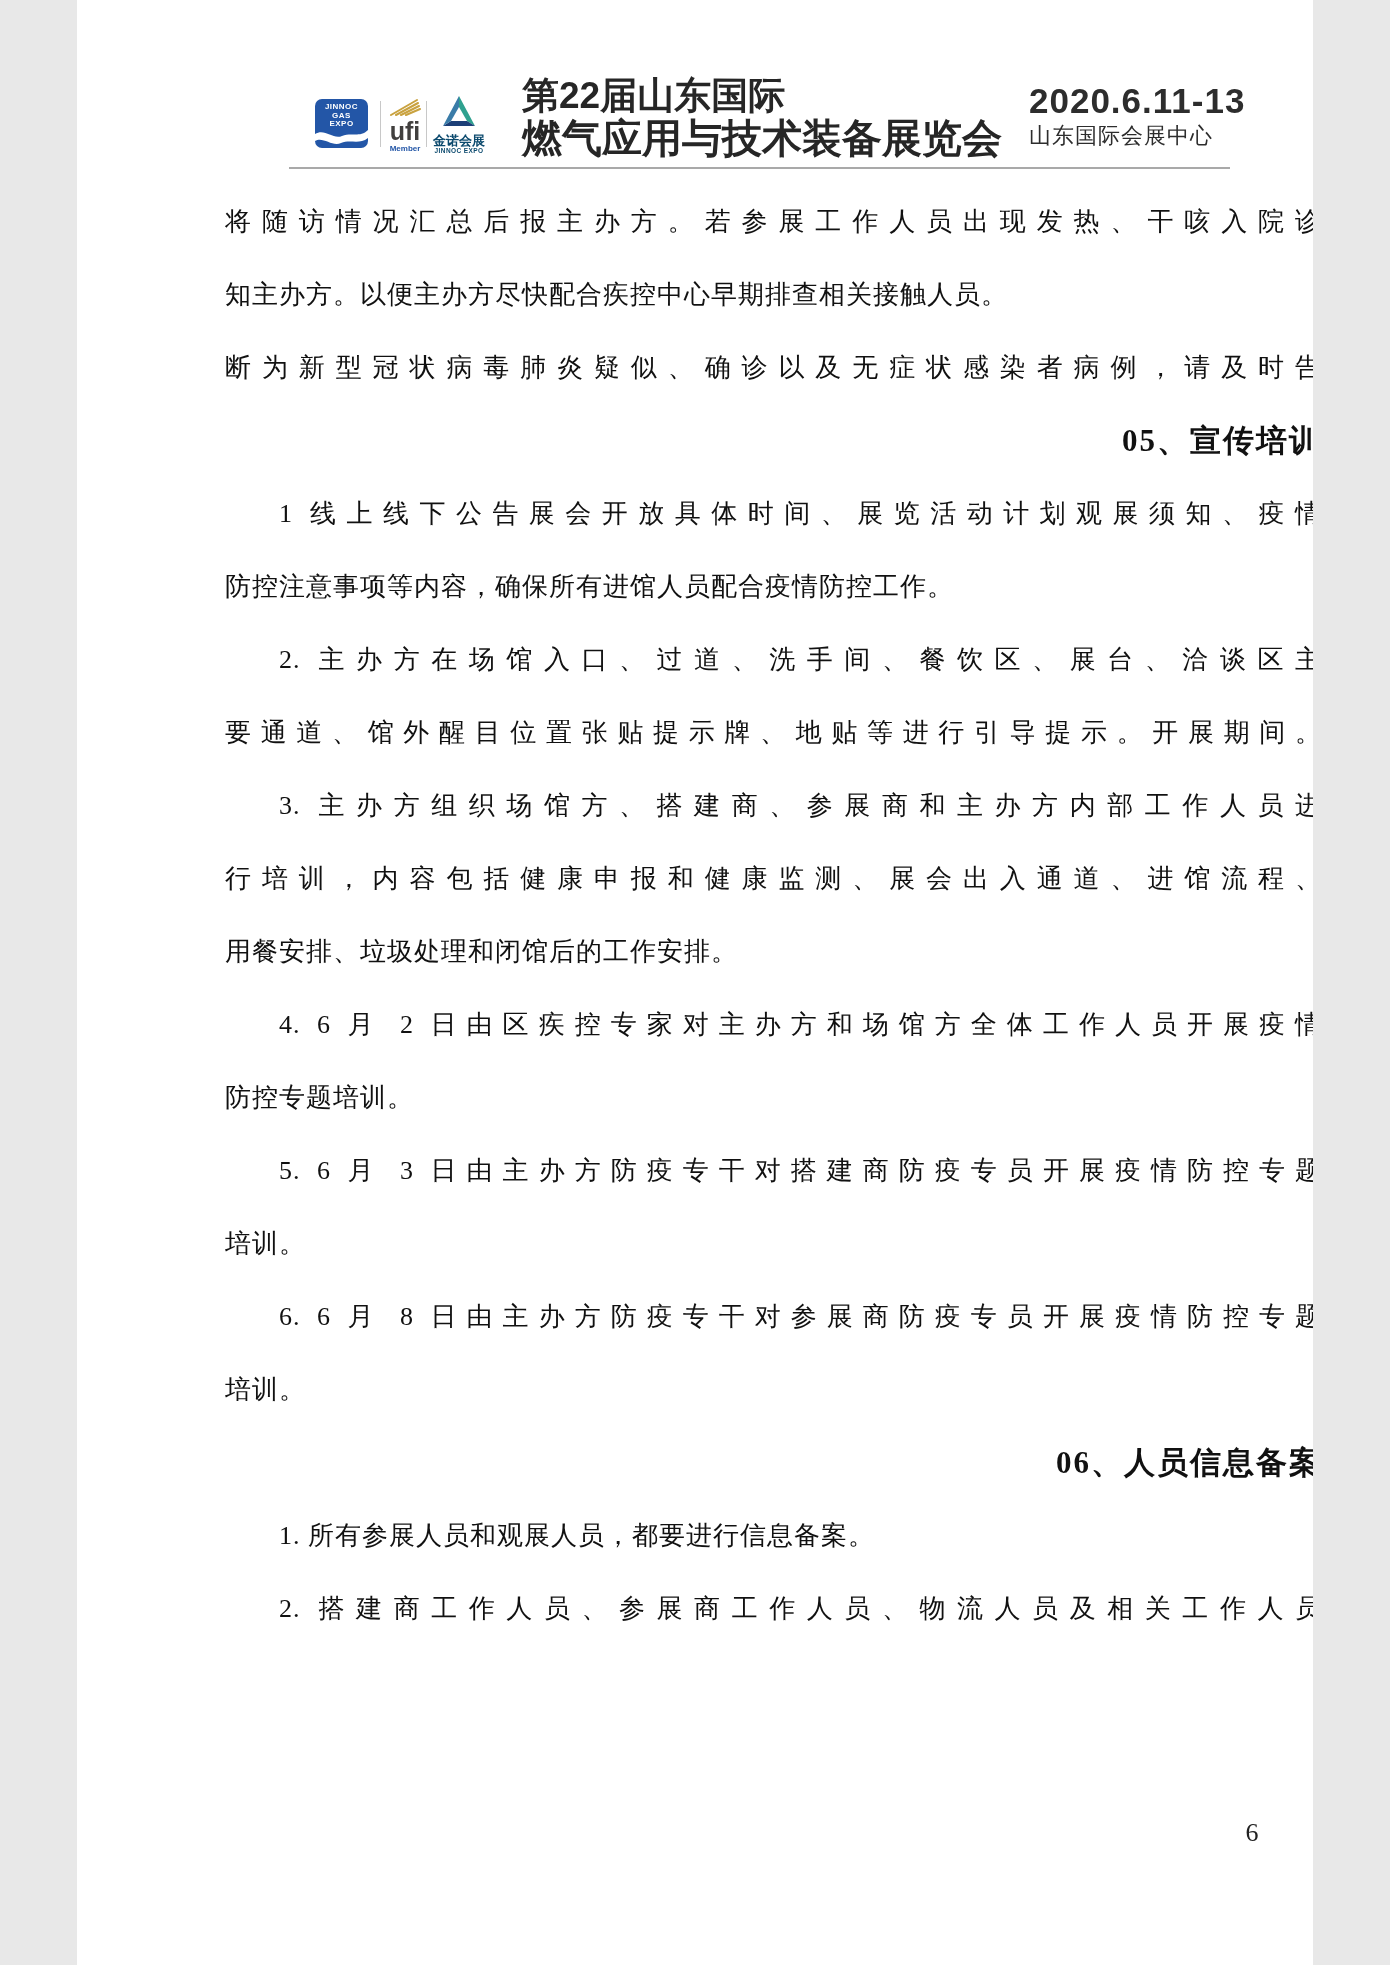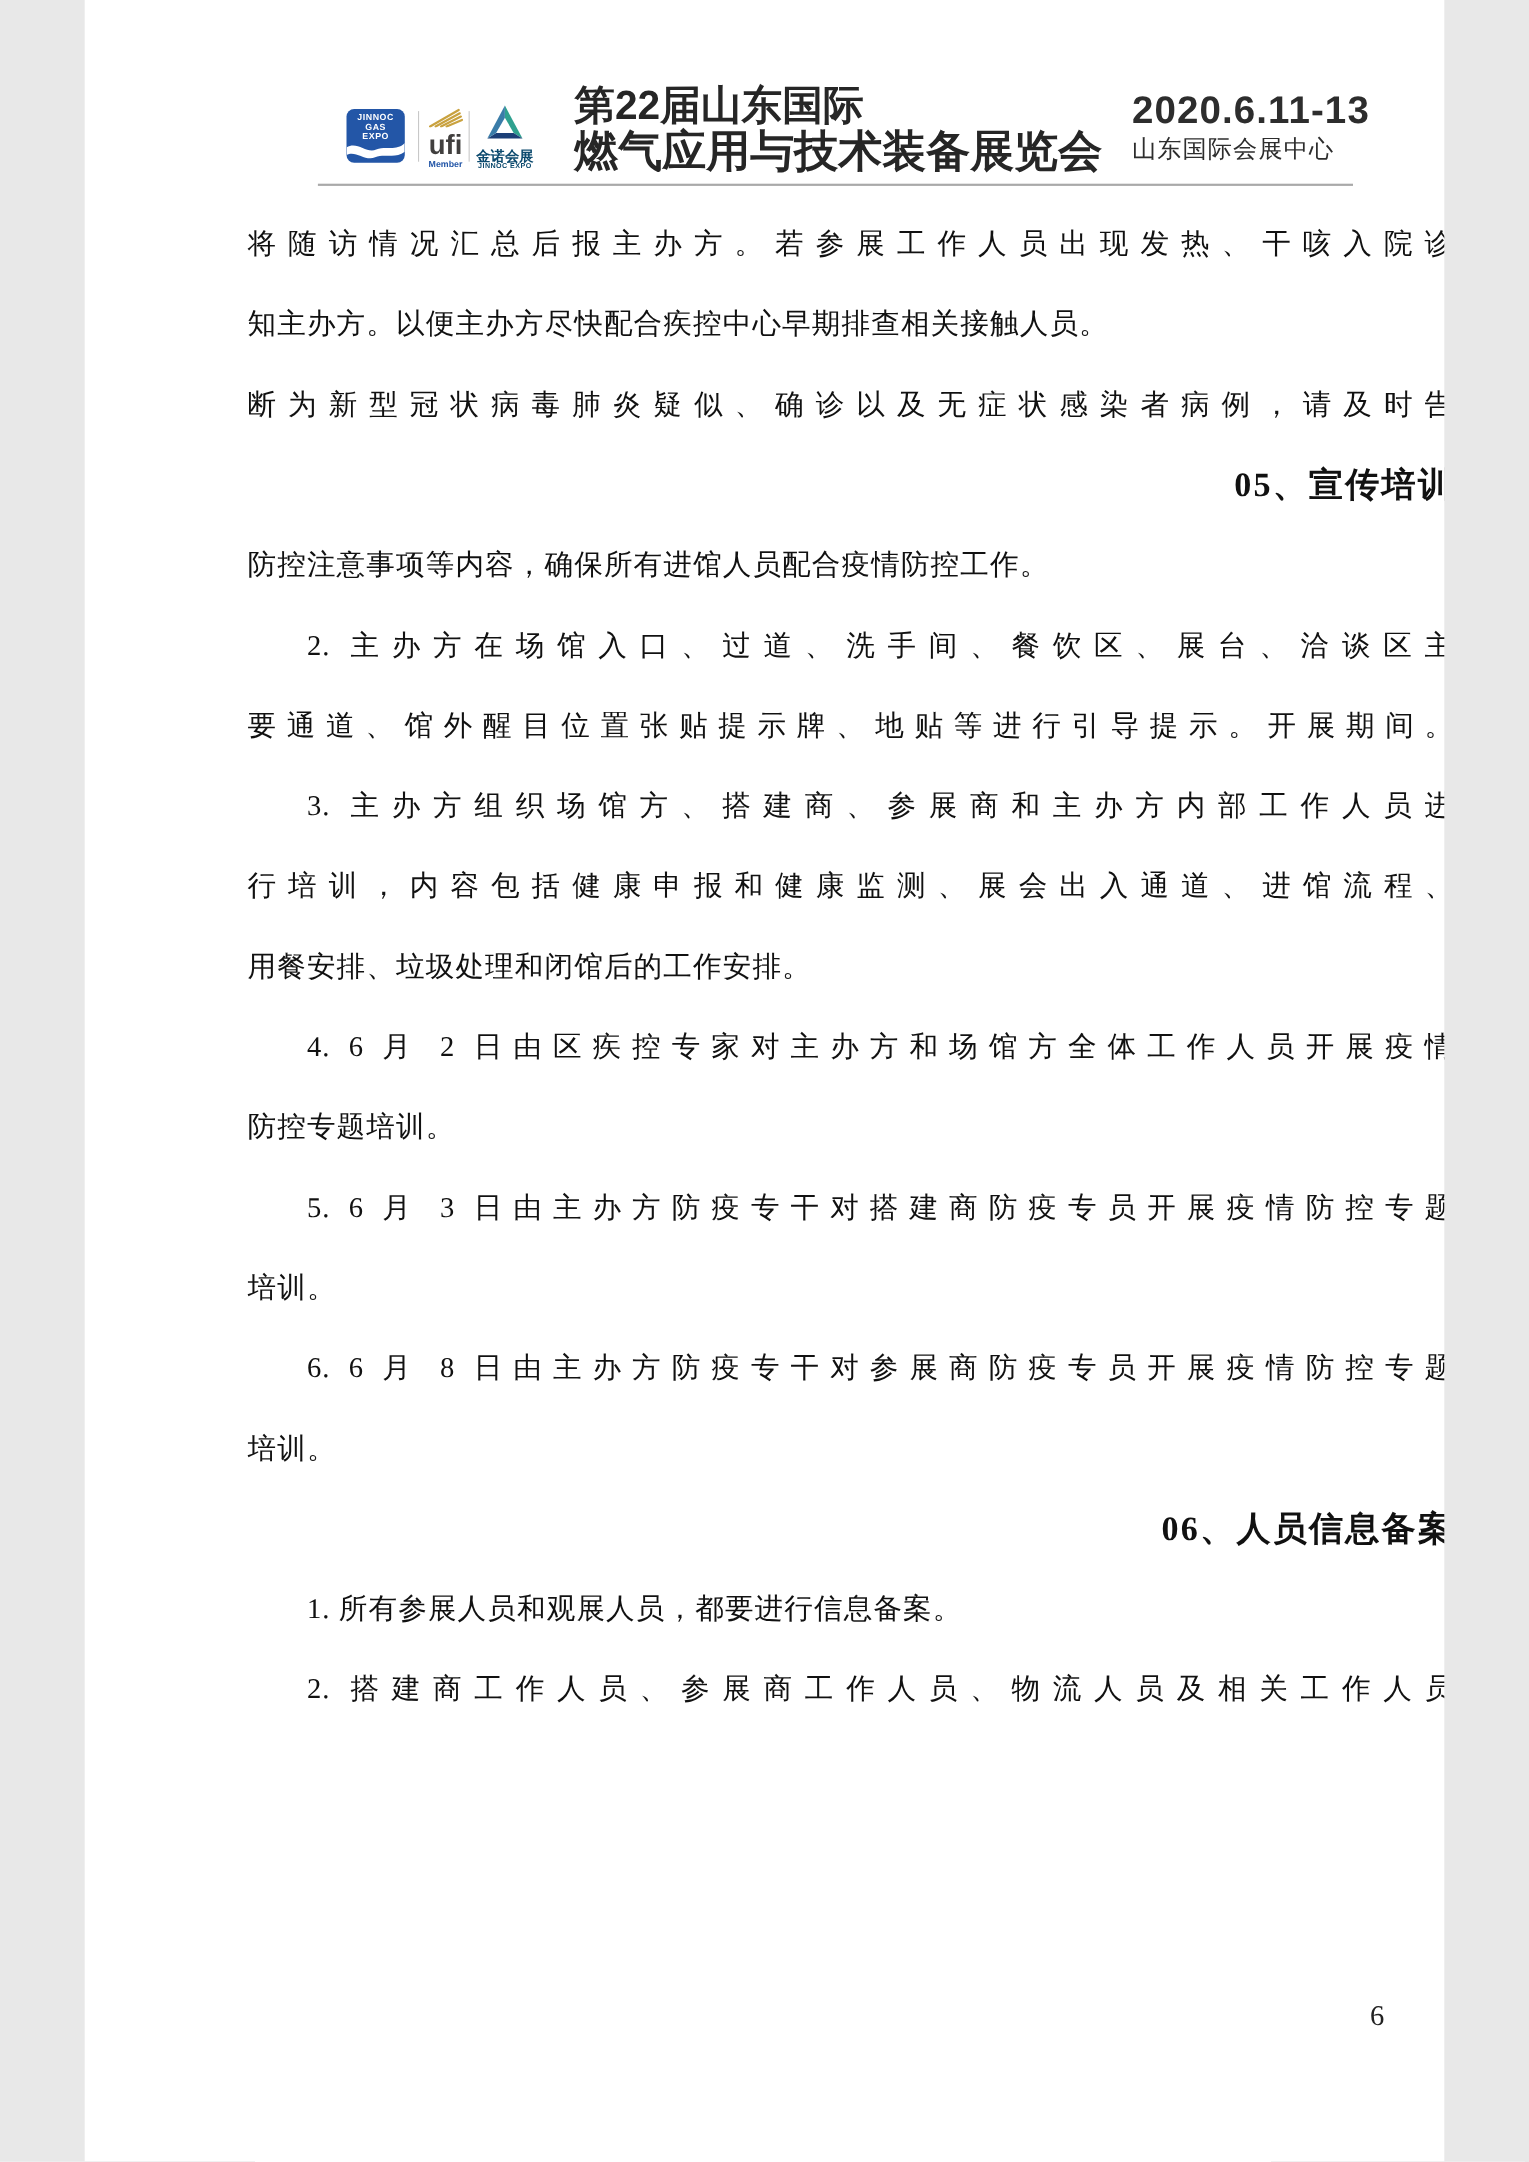--- a/index.html
+++ b/index.html
@@ -124,20 +124,21 @@
     <div class="venue">山东国际会展中心</div>
   </div>
 
   <div class="header-rule"></div>
 
   <div class="content">
     <div class="ln fill">将随访情况汇总后报主办方。若参展工作人员出现发热、干咳入院诊</div>
     <div class="ln plain">知主办方。以便主办方尽快配合疾控中心早期排查相关接触人员。</div>
     <div class="ln fill">断为新型冠状病毒肺炎疑似、确诊以及无症状感染者病例，请及时告</div>
     <div class="ln heading indent">05、宣传培训</div>
+    <div class="ln fill indent">1 线上线下公告展会开放具体时间、展览活动计划观展须知、疫情</div>
     <div class="ln plain">防控注意事项等内容，确保所有进馆人员配合疫情防控工作。</div>
     <div class="ln fill indent">2. 主办方在场馆入口、过道、洗手间、餐饮区、展台、洽谈区主</div>
     <div class="ln fill">要通道、馆外醒目位置张贴提示牌、地贴等进行引导提示。开展期间。</div>
     <div class="ln fill indent">3. 主办方组织场馆方、搭建商、参展商和主办方内部工作人员进</div>
     <div class="ln fill">行培训，内容包括健康申报和健康监测、展会出入通道、进馆流程、</div>
     <div class="ln plain">用餐安排、垃圾处理和闭馆后的工作安排。</div>
     <div class="ln fill indent">4. 6 月 2 日由区疾控专家对主办方和场馆方全体工作人员开展疫情</div>
     <div class="ln plain">防控专题培训。</div>
     <div class="ln fill indent">5. 6 月 3 日由主办方防疫专干对搭建商防疫专员开展疫情防控专题</div>
     <div class="ln plain">培训。</div>

